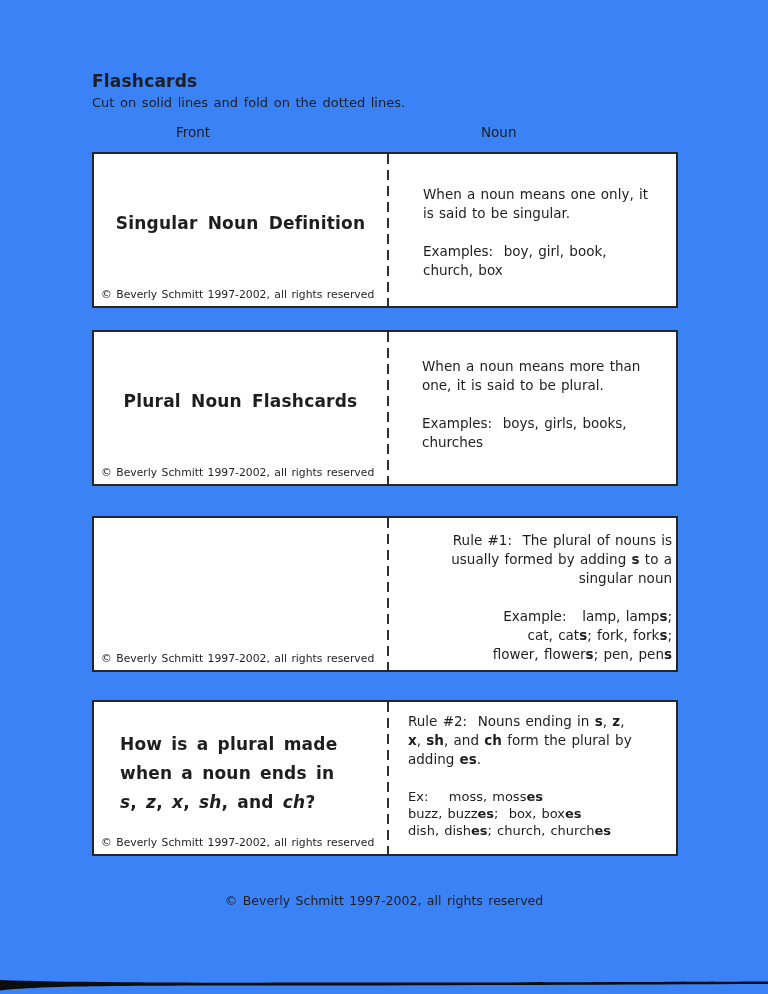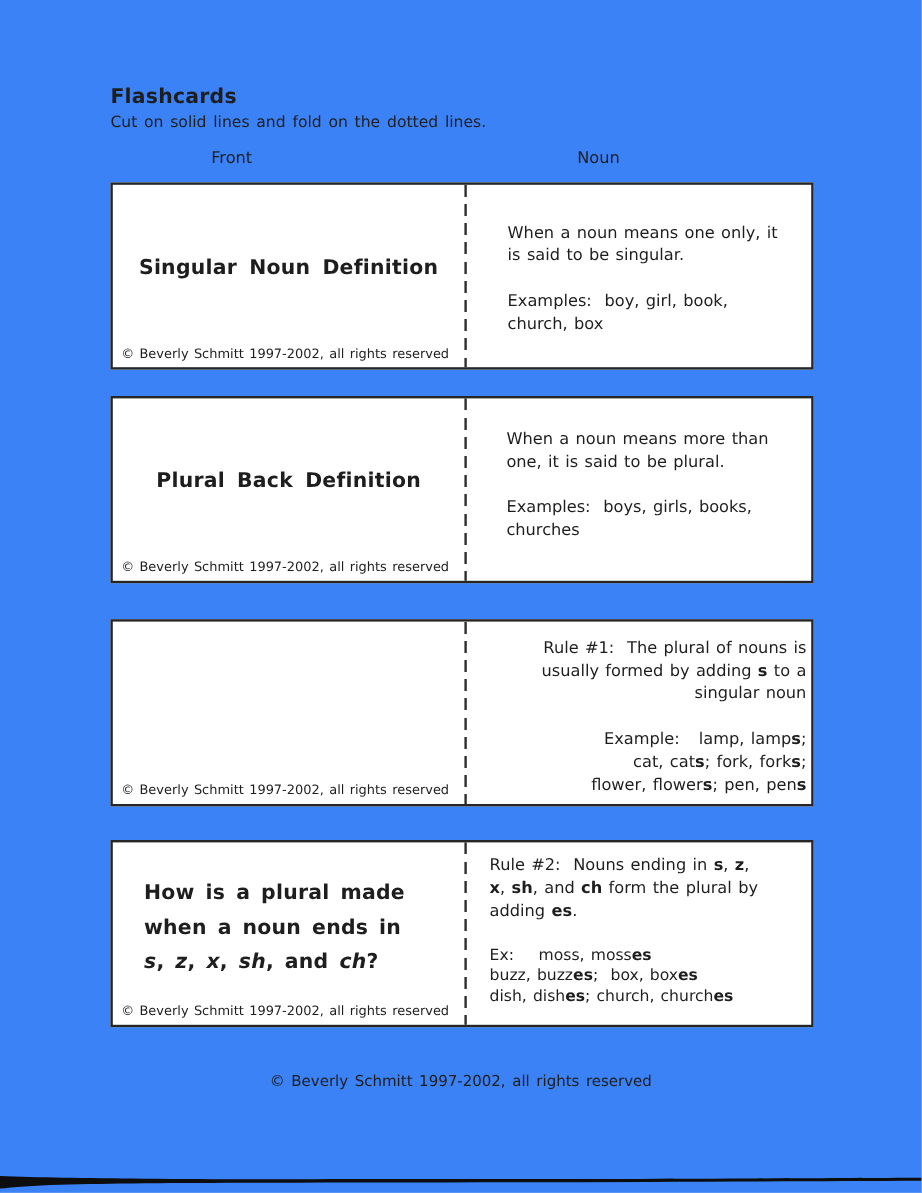--- a/index.html
+++ b/index.html
@@ -90,21 +90,21 @@
     </div>
     <div class="divider"></div>
     <div class="back">
           <p>When a noun means one only, it<br>is said to be singular.</p>
           <p>Examples:  boy, girl, book,<br>church, box</p>
         </div>
   </section>
 
   <section class="card c2">
     <div class="front">
-      <div class="title">Plural Back Definition</div>
+      <div class="title">Plural Noun Flashcards</div>
       <div class="copyright">© Beverly Schmitt 1997-2002, all rights reserved</div>
     </div>
     <div class="divider"></div>
     <div class="back">
           <p>When a noun means more than<br>one, it is said to be plural.</p>
           <p>Examples:  boys, girls, books,<br>churches</p>
         </div>
   </section>
 
   <section class="card c3">

